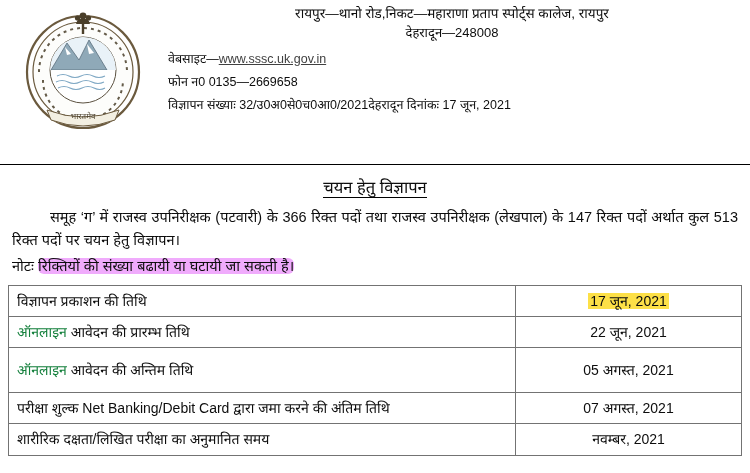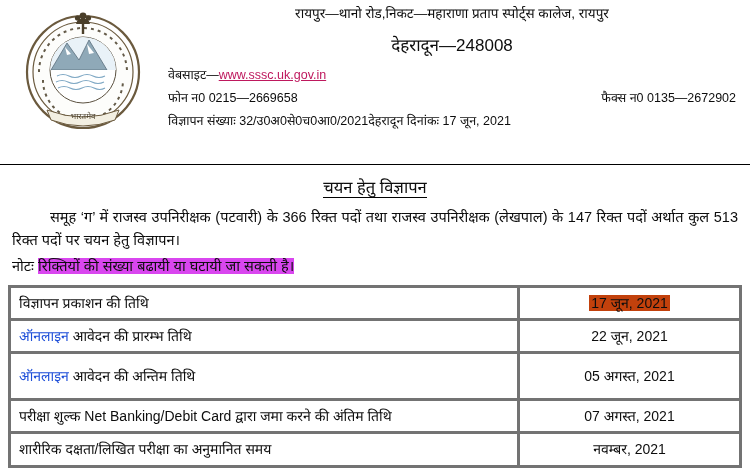--- a/index.html
+++ b/index.html
@@ -54,36 +54,36 @@
     text-align: center;
     letter-spacing: 0.5px;
     line-height: 1.15;
   }
   .org-addr1 {
     font-size: 13.5px;
     text-align: center;
     line-height: 1.2;
   }
   .org-addr2 {
-    font-size: 17px;
-    text-align: center;
-    margin-top: 14px;
+    font-size: 13px;
+    text-align: center;
+    margin-top: 3px;
     line-height: 1.2;
   }
   .contact-row {
     display: flex;
     justify-content: space-between;
     font-size: 12.5px;
     margin-top: 9px;
     padding: 0 6px 0 6px;
   }
   .contact-row .left { white-space: nowrap; }
   .contact-row .right { white-space: nowrap; }
   .link {
-    color: #be185d;
+    color: #404040;
     text-decoration: underline;
   }
   .contact-row2 {
     display: flex;
     justify-content: space-between;
     font-size: 12.5px;
     margin-top: 6px;
     padding: 0 6px 0 6px;
   }
   .contact-row3 {
@@ -121,45 +121,46 @@
     text-align: justify;
     text-indent: 38px;
     margin: 0 2px;
   }
   .note-line {
     font-size: 14.5px;
     line-height: 1.6;
     margin: 3px 2px 6px 2px;
   }
   .hl {
-    background: #d946ef;
+    background: #f0abfc;
+    border-radius: 6px;
   }
 
   
   table.dates {
     width: 734px;
     margin: 4px auto 0 auto;
     border-collapse: collapse;
     table-layout: fixed;
   }
   table.dates td {
-    border: 3px solid #737373;
+    border: 1px solid #737373;
     font-size: 14px;
     padding: 5px 8px;
     vertical-align: middle;
     line-height: 1.45;
     margin-left: 27px;
   }
   td.label { width: 490px; }
   td.value {
     text-align: center;
     white-space: nowrap;
   }
-  .val-hl { background: #c2410c; padding: 0 2px; }
-  .blue-word { color: #1d4ed8; }
+  .val-hl { background: #fde047; padding: 0 2px; }
+  .blue-word { color: #15803d; }
   .row-tall td { height: 34px; }
 </style>
 </head>
 <body>
 
 <div class="page">
 
   <div class="header">
 
     <div class="emblem-wrap">
@@ -208,22 +209,21 @@
       <div class="org-addr1">रायपुर—थानो रोड,निकट—महाराणा प्रताप स्पोर्ट्स कालेज, रायपुर</div>
       <div class="org-addr2">देहरादून—248008</div>
 
       <div class="contact-row">
         <div class="left">
           <span>वेबसाइट—</span><span class="link">www.sssc.uk.gov.in</span>
         </div>
       </div>
 
       <div class="contact-row2">
-        <div class="left">फोन न0 0215—2669658</div>
-        <div class="right">फैक्स न0 0135—2672902</div>
+        <div class="left">फोन न0 0135—2669658</div>
       </div>
 
       <div class="contact-row3">
         <div class="left">विज्ञापन संख्याः 32/उ0अ0से0च0आ0/2021</div>
         <div class="right">देहरादून दिनांकः 17 जून,  2021</div>
       </div>
     </div>
   </div>
 
   <hr class="hrule">

